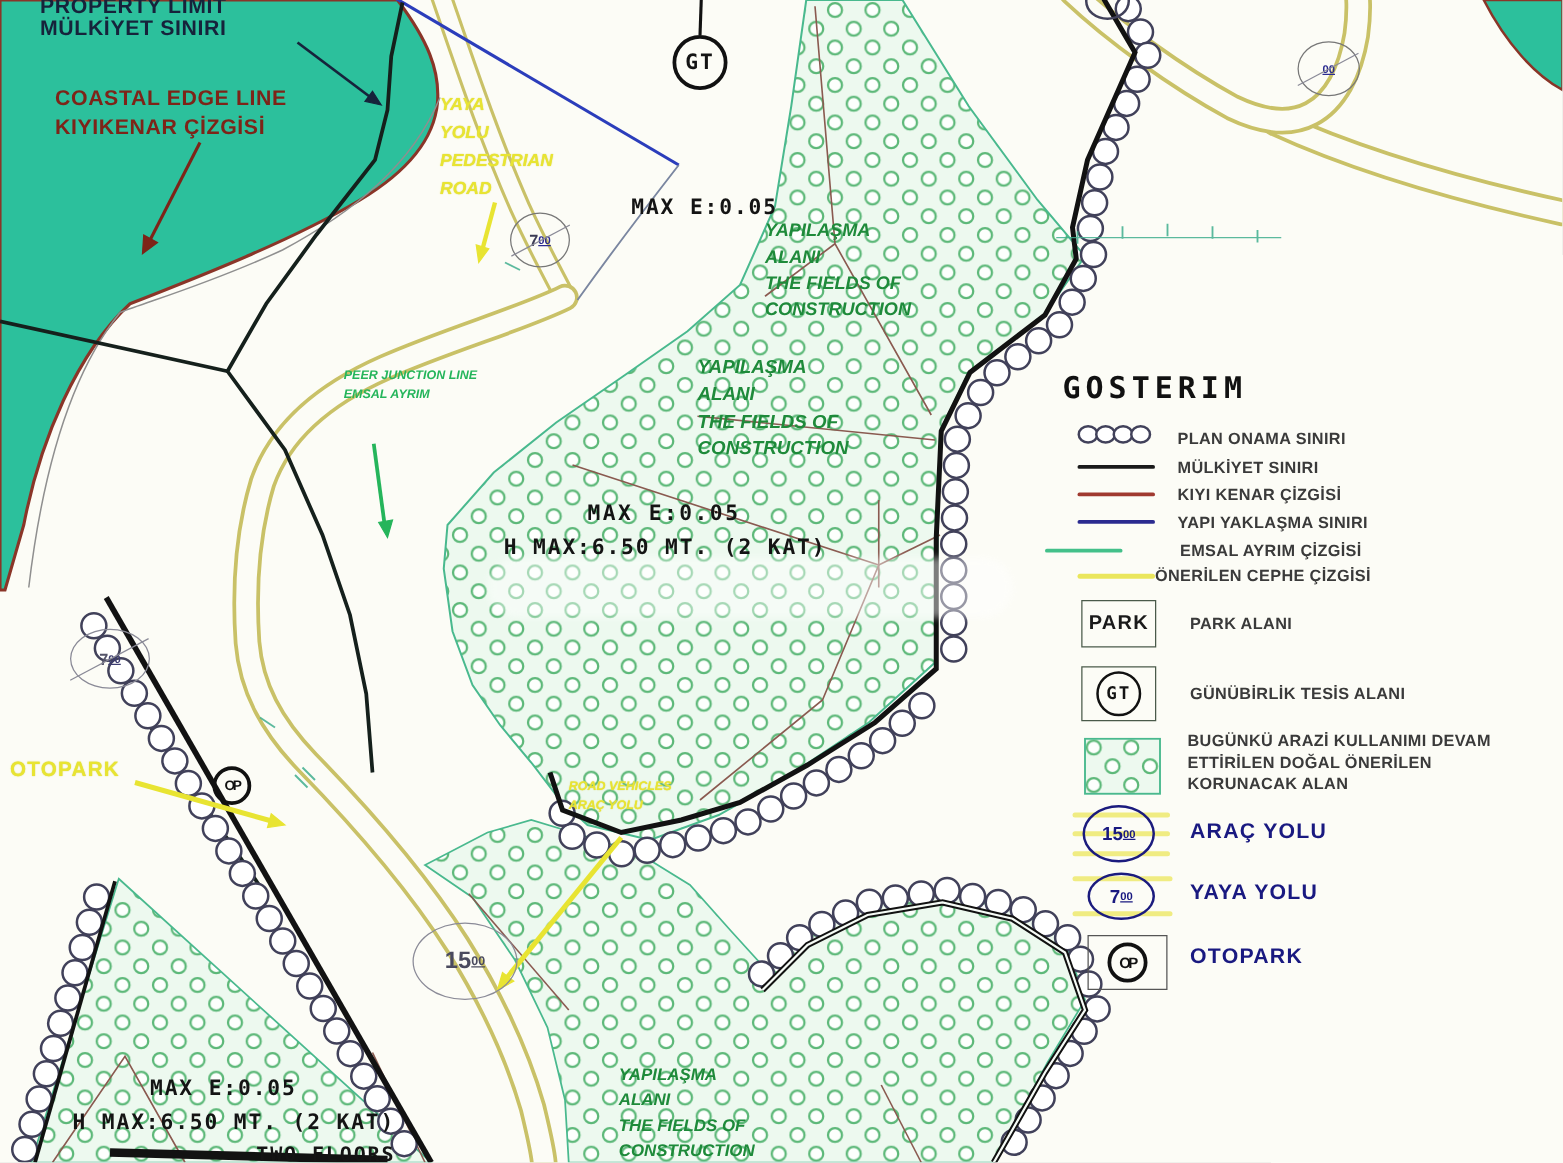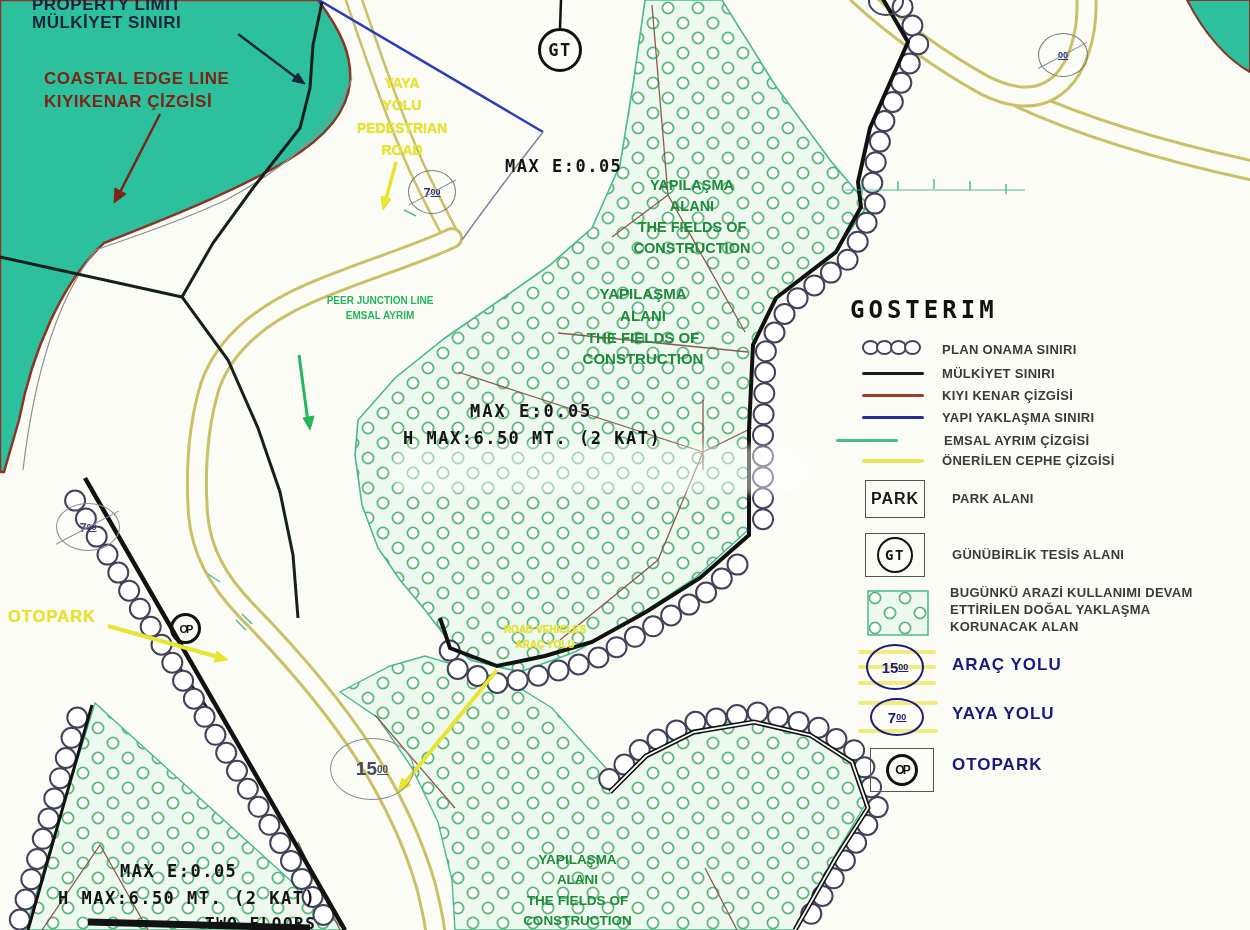--- a/index.html
+++ b/index.html
@@ -10,21 +10,21 @@
   .chain-guide{fill:none;stroke:none;}
   .road-outer{fill:none;stroke:#c9c167;stroke-linecap:round;stroke-linejoin:round;}
   .road-inner{fill:none;stroke:#fcfcf6;stroke-linecap:round;stroke-linejoin:round;}
   .lbl{position:absolute;font-weight:bold;white-space:nowrap;line-height:1.05;}
   .cad{font-family:"DejaVu Sans Mono",monospace;letter-spacing:1.5px;color:#141414;}
   .navyblk{color:#16233b;font-size:17px;letter-spacing:0.5px;}
   .darkred{color:#7d2418;font-size:17px;letter-spacing:0.5px;}
   .yellow{color:#e8e432;text-shadow:0 0 1px #d6d24a;}
   .green-dk{color:#1e8a3a;}
   .green-br{color:#25b55b;}
-  .ctr{text-align:center;}
+  .ctr{text-align:left;font-style:italic;}
   
   .sym{position:absolute;display:flex;align-items:center;justify-content:center;
        border-radius:50%;box-sizing:border-box;background:transparent;}
   .sym .slash{position:absolute;width:115%;height:0;border-top:1.4px solid #8a8a97;
        transform:rotate(-28deg);}
   .supnum{font-size:9px;vertical-align:7px;text-decoration:underline;letter-spacing:0;}
   
   .legend-row{position:absolute;display:flex;align-items:center;}
   .leg-lab{font-weight:bold;font-size:13px;color:#3a3a3a;letter-spacing:0.3px;white-space:nowrap;}
   .leg-lab-navy{font-weight:bold;font-size:17px;color:#191980;letter-spacing:1px;white-space:nowrap;}
@@ -388,41 +388,41 @@
     <div class="legend-row" style="left:862px;top:410px;">
       <span class="leg-line" style="width:62px;height:3px;background:#2b2b90;"></span>
       <span class="leg-lab" style="margin-left:18px;">YAPI YAKLAŞMA SINIRI</span>
     </div>
     <div class="legend-row" style="left:836px;top:433px;gap:28px;">
       <span class="leg-line" style="width:62px;height:3.5px;background:#43c08a;"></span>
       <span class="leg-lab" style="margin-left:18px;">EMSAL AYRIM ÇİZGİSİ</span>
     </div>
     <div class="legend-row" style="left:862px;top:453px;">
       <span class="leg-line" style="width:62px;height:4px;background:#eae65c;"></span>
-      <span class="leg-lab" style="margin-left:18px;">ÖNERİLEN CEPHE ÇİZGİSİ</span>
+      <span class="leg-lab" style="">ÖNERİLEN CEPHE ÇİZGİSİ</span>
     </div>
 
     <div class="boxsym" style="left:865px;top:480px;width:60px;height:38px;">
       <span style="font-size:16px;font-weight:bold;letter-spacing:1px;color:#1a1a1a;">PARK</span>
     </div>
     <div class="lbl leg-lab" style="left:952px;top:492px;">PARK ALANI</div>
 
     <div class="boxsym" style="left:865px;top:533px;width:60px;height:44px;">
       <span class="ring" style="width:36px;height:36px;">
         <span class="cad" style="font-size:14px;font-weight:bold;">GT</span>
       </span>
     </div>
     <div class="lbl leg-lab" style="left:952px;top:548px;">GÜNÜBİRLİK TESİS ALANI</div>
 
     <svg style="position:absolute;left:867px;top:590px;" width="62" height="46">
       <rect x="1" y="1" width="60" height="44" fill="url(#dots)" stroke="#49b98e" stroke-width="1.5"></rect>
     </svg>
     <div class="lbl leg-lab" style="left:950px;top:585px;line-height:1.3;">
       <div>BUGÜNKÜ ARAZİ KULLANIMI DEVAM</div>
-      <div>ETTİRİLEN DOĞAL YAKLAŞMA</div>
+      <div>ETTİRİLEN DOĞAL ÖNERİLEN</div>
       <div>KORUNACAK ALAN</div>
     </div>
 
     <div>
       <span class="stripe" style="left:858px;top:650px;width:78px;"></span>
       <span class="stripe" style="left:858px;top:665px;width:78px;"></span>
       <span class="stripe" style="left:858px;top:681px;width:78px;"></span>
       <span class="sym" style="left:866px;top:644px;width:58px;height:46px;border:2.6px solid #1b1b7e;">
         <span style="font-size:15px;font-weight:bold;color:#191980;">15</span>
         <span class="supnum" style="color:#191980;font-weight:bold;">00</span>

